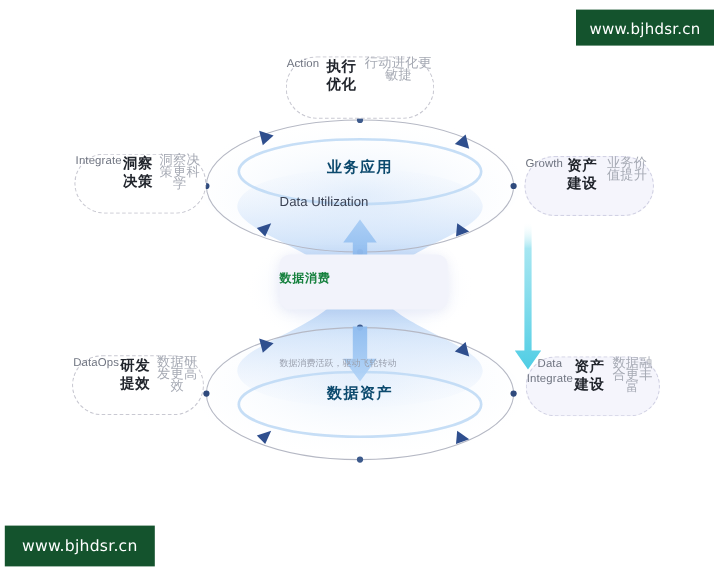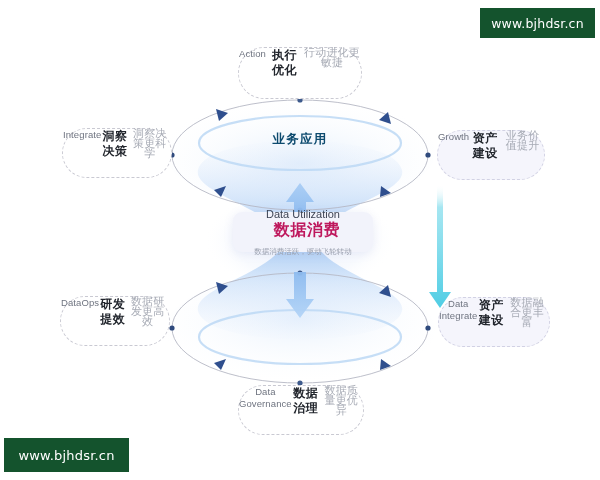--- a/index.html
+++ b/index.html
@@ -57,37 +57,37 @@
 
   #node-action{left:238px;top:47px;width:124px;height:52px;}
   #node-decision{left:62px;top:128px;width:110px;height:50px;}
   #node-growth{left:437px;top:130px;width:108px;height:50px;}
   #node-dataops{left:60px;top:296px;width:110px;height:50px;}
   #node-integrate{left:438px;top:297px;width:112px;height:50px;}
   #node-governance{left:238px;top:385px;width:126px;height:50px;}
 
   
   #center-card{
-    position:absolute;left:233px;top:212px;width:140px;height:40px;
+    position:absolute;left:233px;top:212px;width:140px;height:46px;
     background:#f2f3fb;
     border-radius:9px;
     display:flex;flex-direction:column;
-    align-items:center;justify-content:center;
+    justify-content:center;
     box-sizing:border-box;
     box-shadow:0 2px 10px rgba(120,135,200,.13);
+    gap:48px;
   }
   #center-card .en{
     font-size:11px;color:#3d4css;color:#3c4354;line-height:14px;
     font-family:"Liberation Sans",sans-serif;
   }
   #center-card .cn{
-    font-size:16px;color:#be185d;font-weight:bold;line-height:17px;
+    font-size:10px;color:#15803d;font-weight:bold;line-height:17px;
     font-family:"DejaVu Sans","Liberation Sans",sans-serif;
     letter-spacing:.6px;
-    margin-left:8px;
   }
   #center-card .sub{
     font-size:7.5px;color:#9aa0ae;line-height:11px;margin-top:8px;
     font-family:"DejaVu Sans","Liberation Sans",sans-serif;
   }
 
   
   .orbit-label{
     position:absolute;
     font-size:12.5px;color:#0c4a6e;font-weight:bold;
@@ -205,20 +205,21 @@
     <path d="M 437 185
              L 443 185
              L 443 292
              L 451 292
              L 440 308
              L 429 292
              L 437 292 Z" fill="url(#gradCyanArrow)"></path>
   </svg>
 
   <div class="orbit-label" id="label-top">业务应用</div>
+  <div class="orbit-label" id="label-bottom">数据资产</div>
 
   <div id="center-card">
     <div class="en">Data Utilization</div>
     <div class="cn">数据消费</div>
     <div class="sub">数据消费活跃，驱动飞轮转动</div>
   </div>
 
   <div class="node" id="node-action">
     <div class="en">Action</div>
     <div class="cn">执行优化</div>
@@ -242,22 +243,17 @@
     <div class="cn">资产建设</div>
     <div class="sub">数据融合更丰富</div>
   </div>
 
   <div class="node" id="node-dataops">
     <div class="en">DataOps</div>
     <div class="cn">研发提效</div>
     <div class="sub">数据研发更高效</div>
   </div>
 
-  <div class="node" id="node-governance">
-    <div class="en">Data Governance</div>
-    <div class="cn">数据治理</div>
-    <div class="sub">数据质量更优异</div>
-  </div>
 
   <div class="watermark" id="wm-top">www.bjhdsr.cn</div>
   <div class="watermark" id="wm-bottom">www.bjhdsr.cn</div>
 
 </div>
 
 </body></html>

